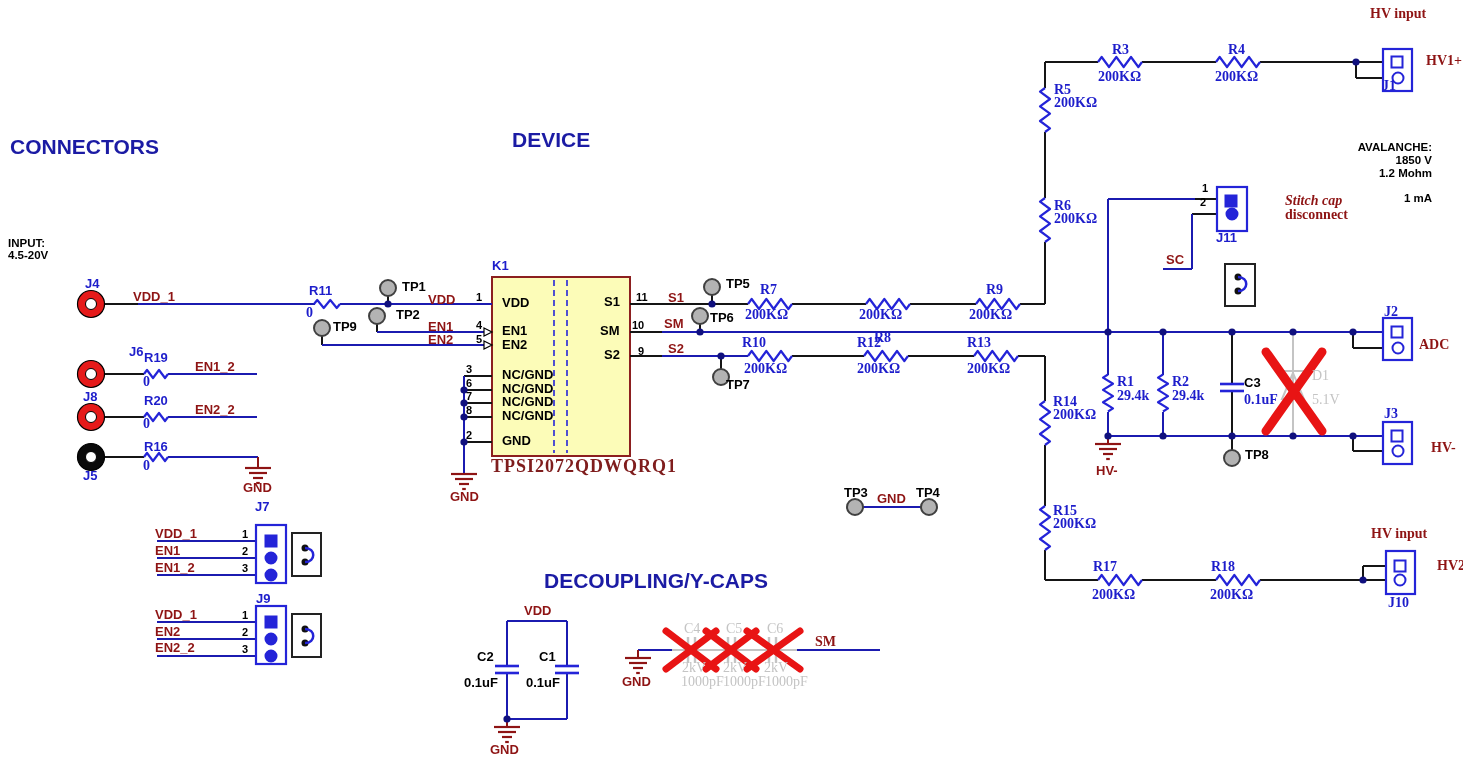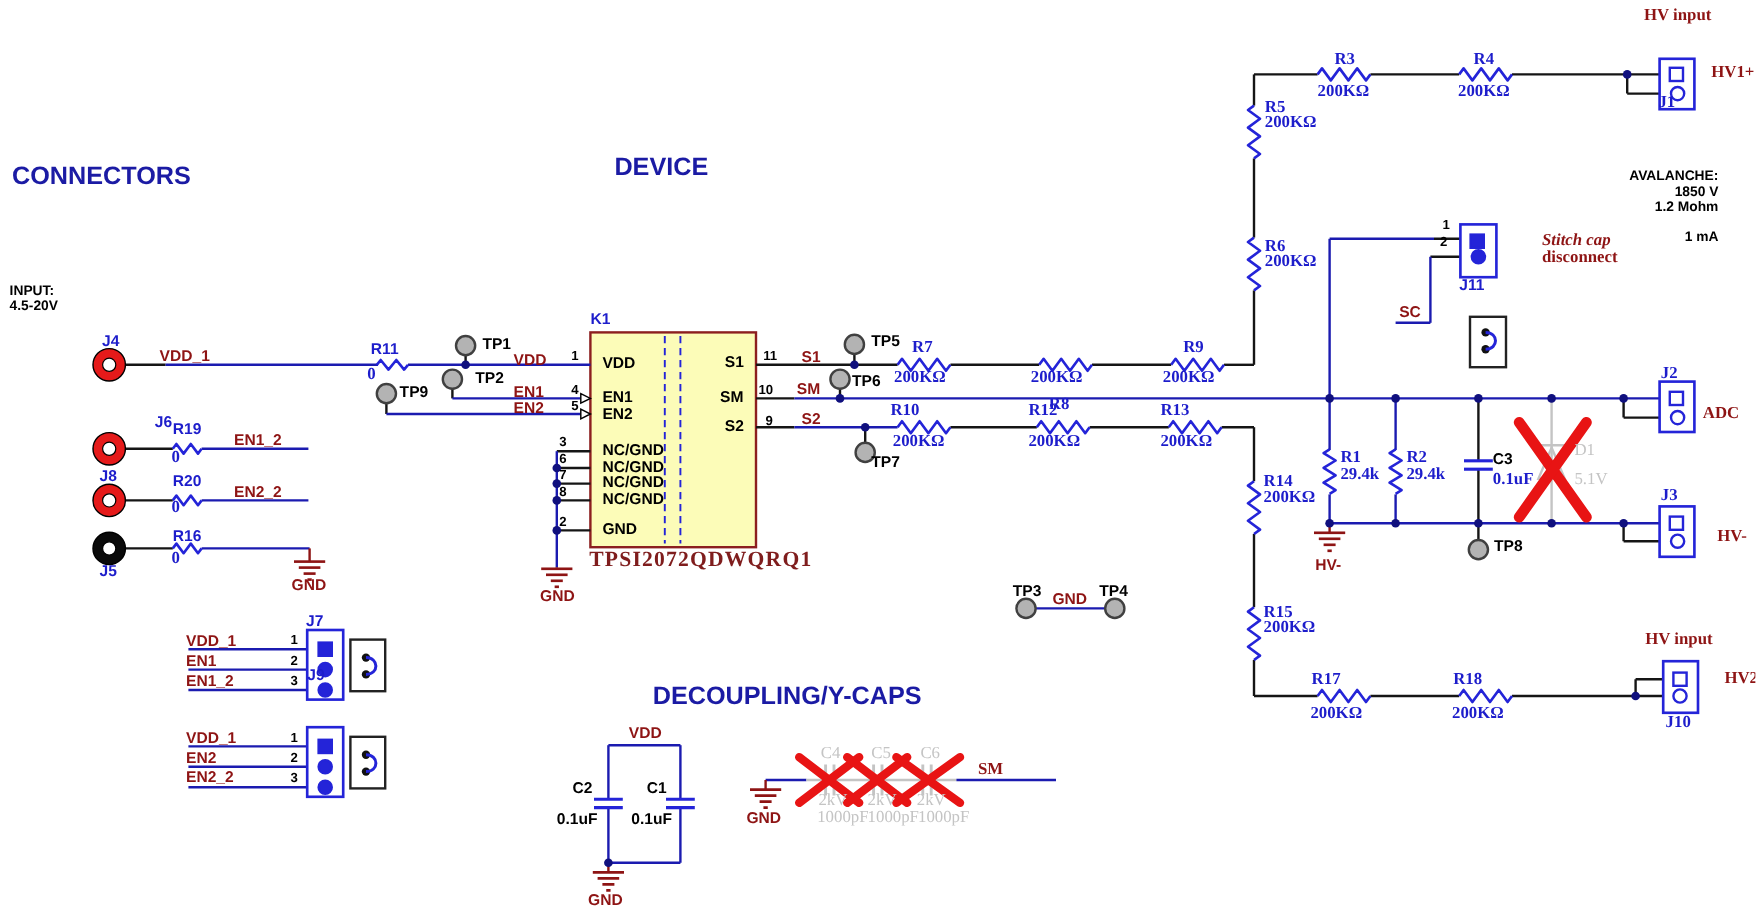--- a/index.html
+++ b/index.html
@@ -327,22 +327,22 @@
       <span class="lbl netS" style="left: 155px; top: 608px;">VDD_1</span>
       <span class="lbl netS" style="left: 155px; top: 625px;">EN2</span>
       <span class="lbl netS" style="left: 155px; top: 641px;">EN2_2</span>
       <span class="lbl pn" style="left: 242px; top: 610px;">1</span>
       <span class="lbl pn" style="left: 242px; top: 627px;">2</span>
       <span class="lbl pn" style="left: 242px; top: 644px;">3</span>
       <span class="lbl refB" style="left: 85px; top: 277px; text-align: center;">J4</span>
       <span class="lbl refB" style="left: 84px; top: 345px; margin-left: 45px;">J6</span>
       <span class="lbl refB" style="left: 83px; top: 390px;">J8</span>
       <span class="lbl refB" style="left: 83px; top: 469px;">J5</span>
-      <span class="lbl refB" style="left: 255px; top: 511px;">J7</span>
-      <span class="lbl refB" style="left: 256px; top: 556px;">J9</span>
+      <span class="lbl refB" style="left: 255px; top: 500px;">J7</span>
+      <span class="lbl refB" style="left: 256px; top: 592px;">J9</span>
       <span class="lbl refB" style="left: 1216px; top: 231px;">J11</span>
       <span class="lbl refS" style="left: 1382px; top: 35px; margin-top: 44px;">J1</span>
       <span class="lbl refS" style="left: 1384px; top: 305px;">J2</span>
       <span class="lbl refS" style="left: 1384px; top: 407px; text-align: right;">J3</span>
       <span class="lbl refS" style="left: 1388px; top: 596px;">J10</span>
       <span class="lbl netR" style="left: 1426px; top: 54px;">HV1+</span>
       <span class="lbl netR" style="left: 1419px; top: 338px;">ADC</span>
       <span class="lbl netR" style="left: 1431px; top: 441px;">HV-</span>
       <span class="lbl netR" style="left: 1437px; top: 559px;">HV2</span>
       <span class="lbl pn" style="left: 1202px; top: 183px;">1</span>

